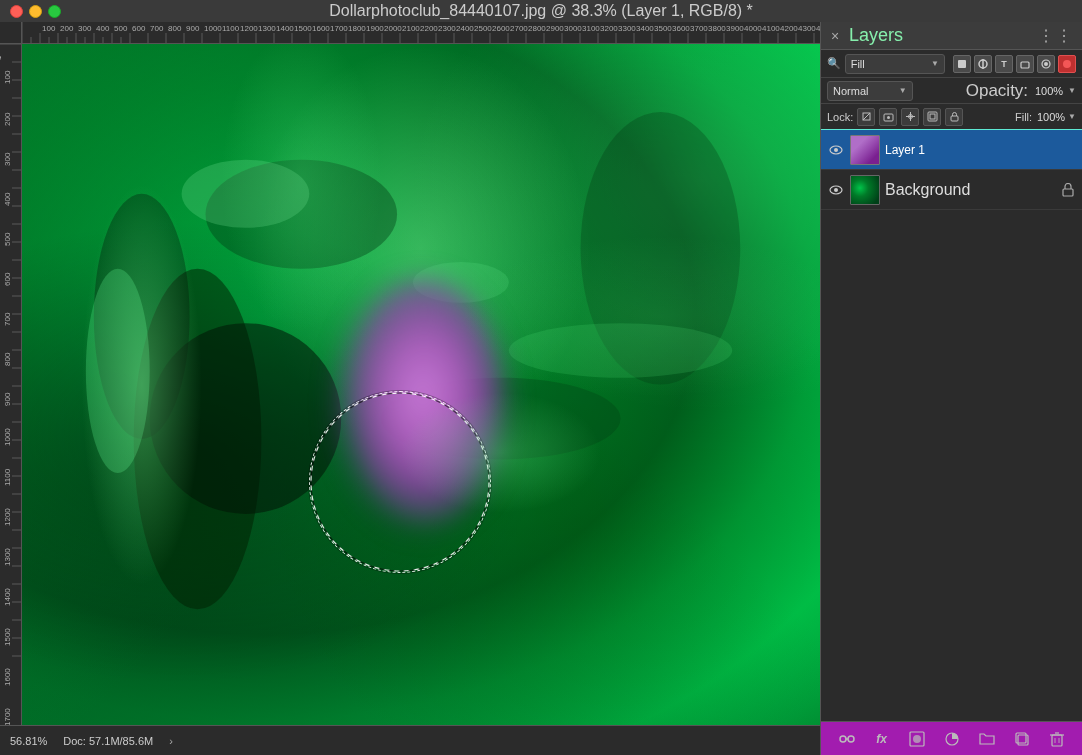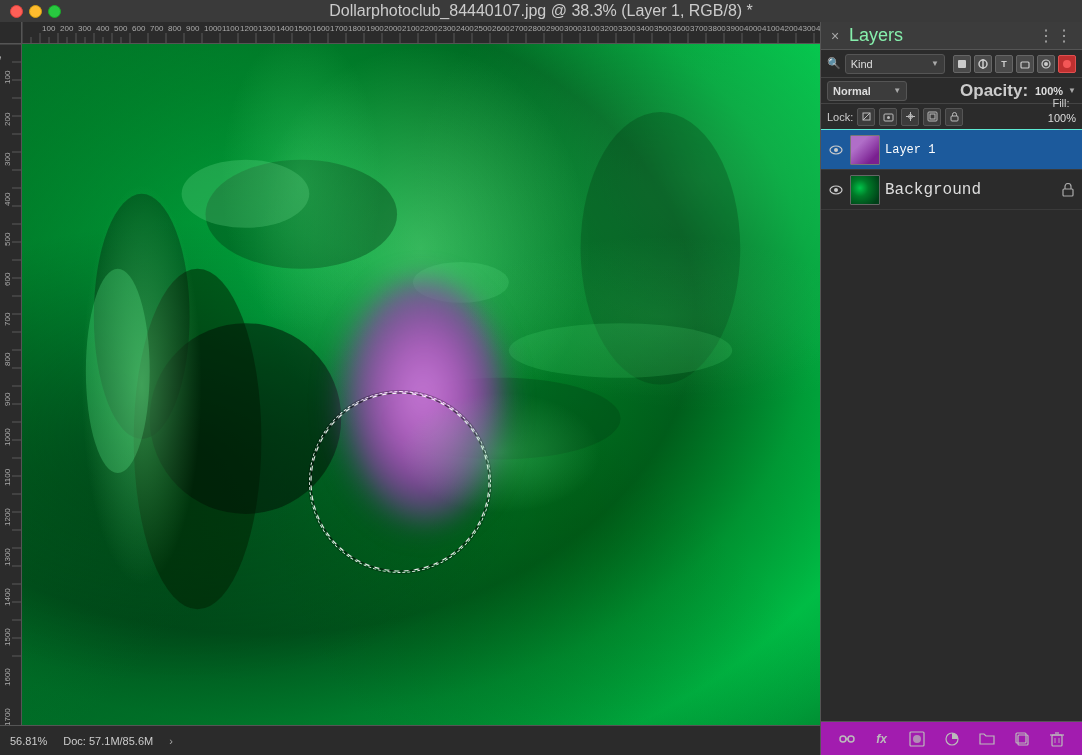--- a/index.html
+++ b/index.html
@@ -259,21 +259,20 @@
     }
 
     
     #blend-row {
       display: flex;
       align-items: center;
       padding: 3px 6px;
       gap: 6px;
       height: 26px;
       border-bottom: 1px solid #444;
-      font-weight: bold;
     }
     .blend-dropdown {
       background: #3c3c3c;
       border: 1px solid #555;
       border-radius: 3px;
       color: #ddd;
       font-size: 11px;
       padding: 1px 6px;
       height: 20px;
       flex: 1;
@@ -306,21 +305,20 @@
       background: #2b2b2b;
     }
     .layer-item {
       display: flex;
       align-items: center;
       height: 38px;
       padding: 0 6px;
       gap: 6px;
       cursor: pointer;
       border-bottom: 1px solid #3a3a3a;
-      font-family: Liberation Mono, monospace;
     }
     .layer-item.active { background: #1c5a9c; }
 
     
     #panel-footer {
       display: flex;
       align-items: center;
       justify-content: space-around;
       height: 34px;
       background: #323232;
@@ -596,21 +594,21 @@
       <span class="panel-close-btn" style="font-size:14px; color:#aaa; cursor:pointer; margin-right:4px;">×</span>
       <span id="panel-title" style="font-size:18px; color:#86efac; font-weight:400; flex:1;">Layers</span>
       <span style="font-size:16px; color:#aaa; cursor:pointer; letter-spacing:2px;">⋮⋮</span>
     </div>
 
     <div id="filter-row" style="display:flex; align-items:center; padding:3px 6px; gap:4px; height:28px; border-bottom:1px solid #444; background:#2b2b2b;">
 
       <span style="font-size:11px; color:#aaa;">🔍</span>
 
       <div class="filter-dropdown" style="background:#3c3c3c; border:1px solid #555; border-radius:3px; color:#ddd; font-size:11px; padding:0 5px; height:20px; display:flex; align-items:center; justify-content:space-between; cursor:pointer; min-width:70px;">
-        <span>Kind</span>
+        <span>Fill</span>
         <span style="font-size:8px; color:#aaa;">▼</span>
       </div>
 
       <div style="display:flex; gap:3px; margin-left:4px;">
 
         <div class="filter-icon" style="width:18px;height:18px;background:#4a4a4a;border:1px solid #666;border-radius:2px;display:flex;align-items:center;justify-content:center;">
           <svg width="12" height="12">
               <rect x="2" y="2" width="8" height="8" rx="1" fill="#ccc"></rect>
             </svg>
         </div>
@@ -683,21 +681,21 @@
           <rect x="3" y="3" width="5" height="5" fill="none" stroke="#bbb" stroke-width="1"></rect>
         </svg>
       </div>
       <div style="width:18px;height:18px;background:#3c3c3c;border:1px solid #555;border-radius:2px;display:flex;align-items:center;justify-content:center;cursor:pointer;">
         <svg width="11" height="11">
           <rect x="2" y="5" width="7" height="5" rx="1" fill="none" stroke="#bbb" stroke-width="1"></rect>
           <path d="M3.5 5 V3.5 a2 2 0 0 1 4 0 V5" fill="none" stroke="#bbb" stroke-width="1"></path>
         </svg>
       </div>
 
-      <div class="fill-group" style="display:flex; align-items:center; gap:3px; margin-left:auto;flex-direction:column;">
+      <div class="fill-group" style="display:flex; align-items:center; gap:3px; margin-left:auto;">
         <span style="font-size:11px; color:#ccc;">Fill:</span>
         <span style="font-size:11px; color:#ddd; min-width:30px; text-align:right; cursor:text;">100%</span>
         <span style="font-size:8px; color:#aaa; cursor:pointer;">▼</span>
       </div>
     </div>
 
     <div id="layers-list" style="flex:1; overflow-y:auto; background:#2b2b2b;">
 
       <div class="layer-item active" style="display:flex; align-items:center; height:40px; padding:0 6px; gap:5px; background:#1c5a9c; border-bottom:1px solid #3a3a3a; cursor:pointer;">
 

